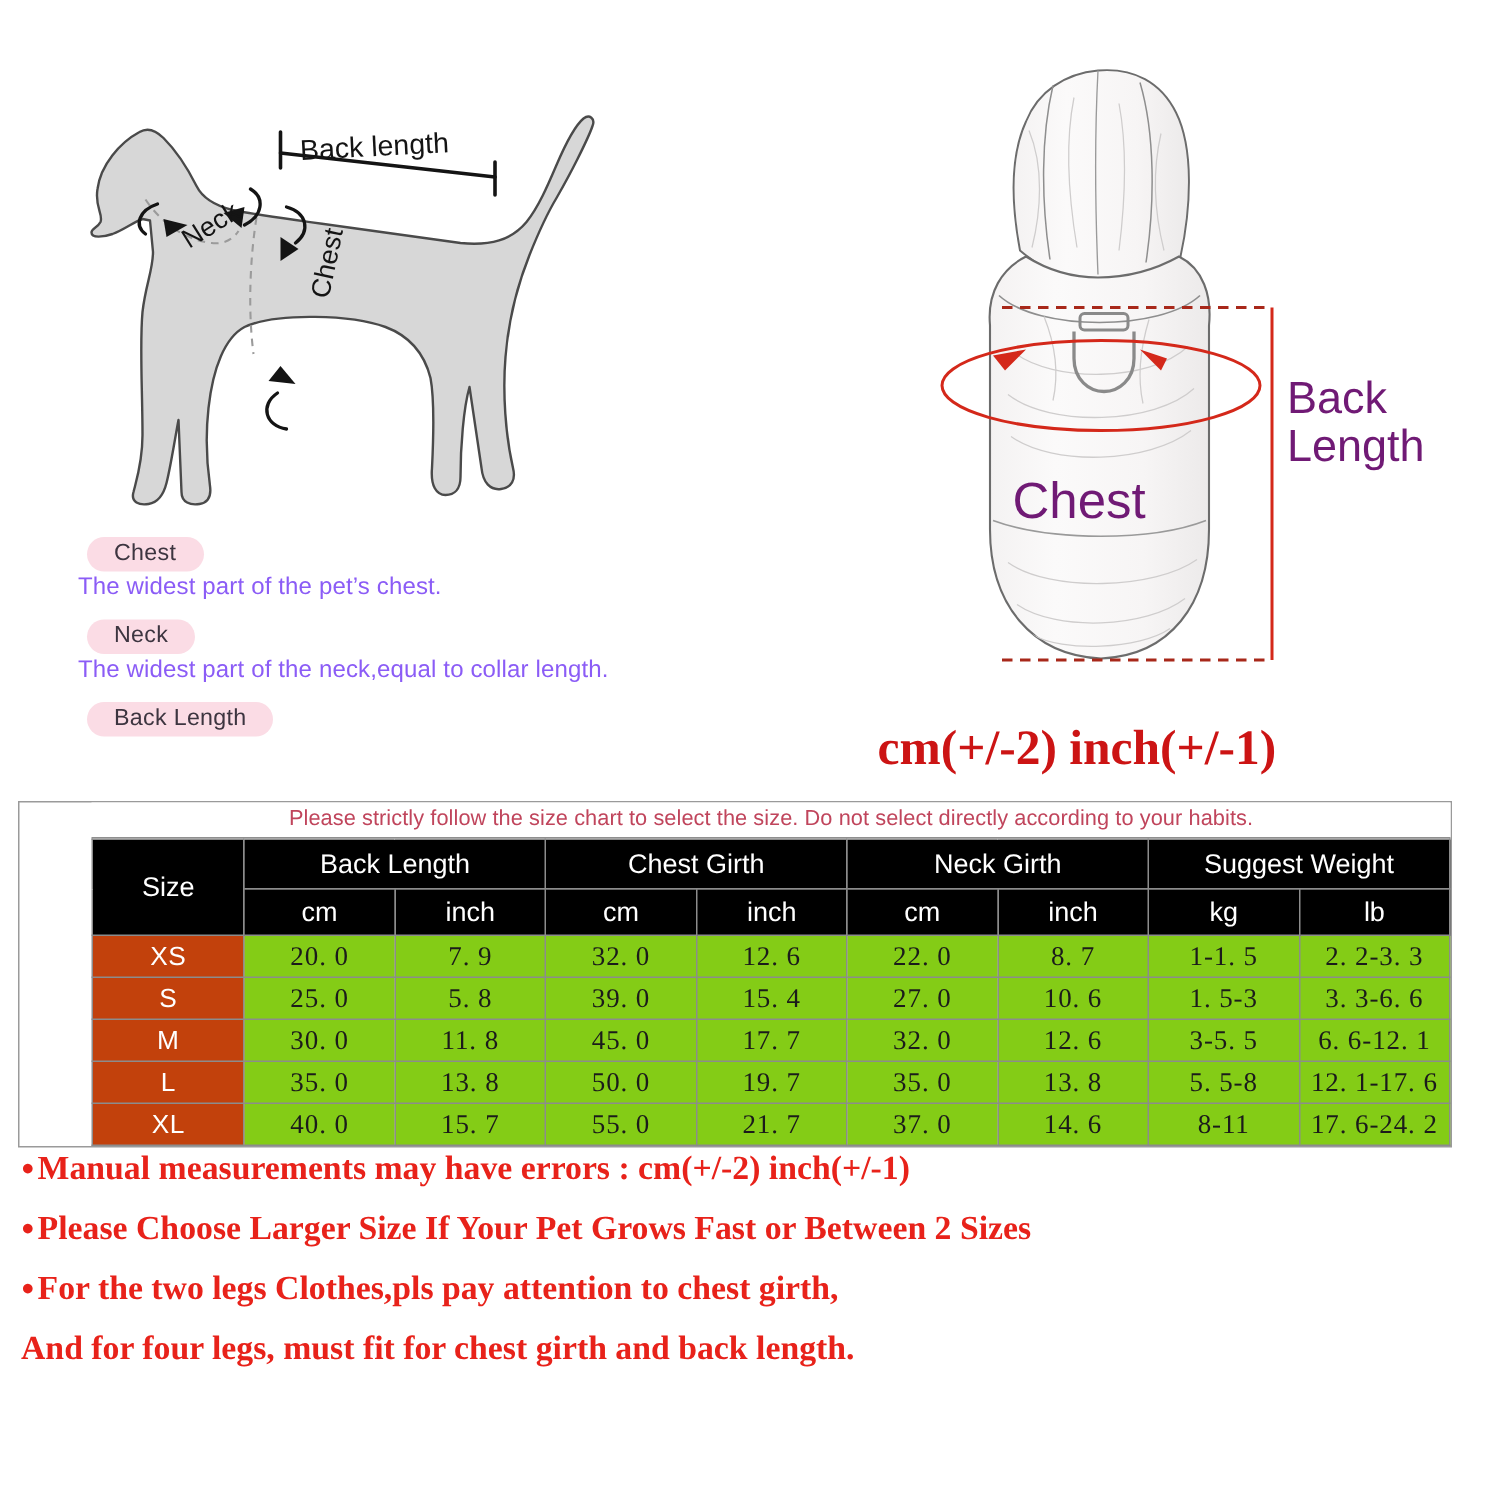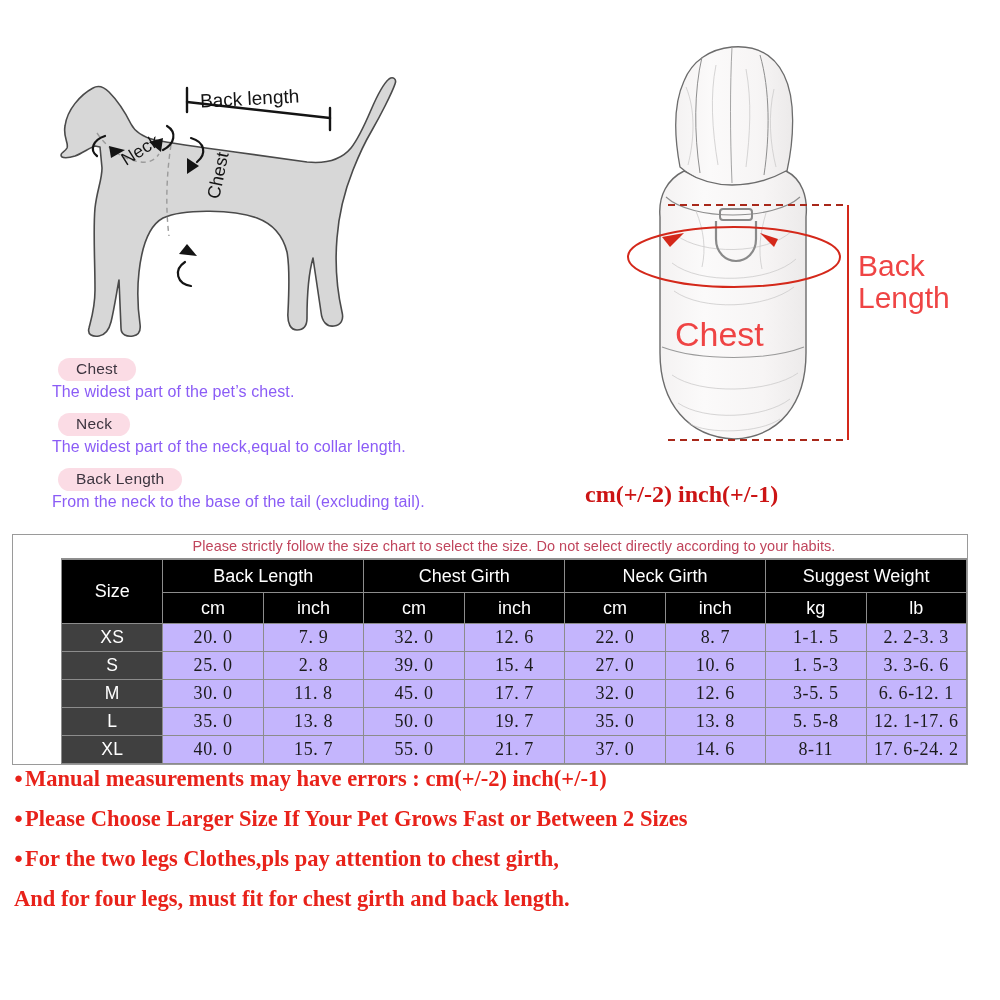--- a/index.html
+++ b/index.html
@@ -82,21 +82,21 @@
     position: absolute;
     left: 580px;
     top: 25px;
     width: 415px;
     height: 500px;
   }
   #jacket-panel svg { display: block; }
 
   .red-label {
     position: absolute;
-    color: #ef4444;
+    color: #701a75;
     font-family: "Liberation Sans", sans-serif;
     white-space: nowrap;
   }
   #label-jacket-chest {
     left: 95px;
     top: 290px;
     font-size: 34px;
   }
   #label-jacket-back-length {
     left: 278px;
@@ -104,21 +104,21 @@
     font-size: 30px;
     line-height: 1.08;
     text-align: left;
   }
   #label-tolerance {
     position: absolute;
     left: 585px;
     top: 481px;
     font-family: "Liberation Serif", serif;
     font-weight: bold;
-    font-size: 24px;
+    font-size: 33px;
     color: #cc1414;
     white-space: nowrap;
   }
 
   
   #size-table-wrap {
     position: absolute;
     left: 12px;
     top: 534px;
     width: 956px;
@@ -154,28 +154,28 @@
     font-family: "Liberation Sans", sans-serif;
     font-size: 18px;
     padding: 3px 0;
   }
   th.th-size { height: 52px; font-size: 18px; margin-left: 48px; }
   th.th-group { height: 26px; }
   th.th-unit  { height: 24px; font-size: 17px; }
 
   table.size-table tbody td {
     height: 25px;
-    background: #c4b5fd;
+    background: #84cc16;
     color: #1b1b1b;
     font-family: "Liberation Serif", serif;
     font-size: 18px;
     letter-spacing: 0.6px;
   }
   table.size-table tbody td.size-cell {
-    background: #404040;
+    background: #c2410c;
     color: #ffffff;
     font-family: "Liberation Sans", sans-serif;
     font-size: 17.5px;
     letter-spacing: 0.3px;
   }
 
   
   #notes {
     position: absolute;
     left: 14px;
@@ -291,21 +291,20 @@
     <span class="def-text">The widest part of the pet’s chest.</span>
   </div>
 
   <div class="def-block">
     <span class="def-pill">Neck</span>
     <span class="def-text">The widest part of the neck,equal to collar length.</span>
   </div>
 
   <div class="def-block">
     <span class="def-pill">Back Length</span>
-    <span class="def-text">From the neck to the base of the tail (excluding tail).</span>
   </div>
 
 </div>
 
 <div id="jacket-panel">
   <svg width="415" height="500" viewBox="0 0 415 500">
     <defs>
       <linearGradient id="jacketShade" x1="0" y1="0" x2="1" y2="0">
         <stop offset="0%" stop-color="#f4f2f2"></stop>
         <stop offset="30%" stop-color="#fbfafa"></stop>
@@ -433,21 +432,21 @@
         <td>32. 0</td>
         <td>12. 6</td>
         <td>22. 0</td>
         <td>8. 7</td>
         <td>1-1. 5</td>
         <td>2. 2-3. 3</td>
       </tr>
       <tr>
         <td class="size-cell">S</td>
         <td>25. 0</td>
-        <td>2. 8</td>
+        <td>5. 8</td>
         <td>39. 0</td>
         <td>15. 4</td>
         <td>27. 0</td>
         <td>10. 6</td>
         <td>1. 5-3</td>
         <td>3. 3-6. 6</td>
       </tr>
       <tr>
         <td class="size-cell">M</td>
         <td>30. 0</td>

